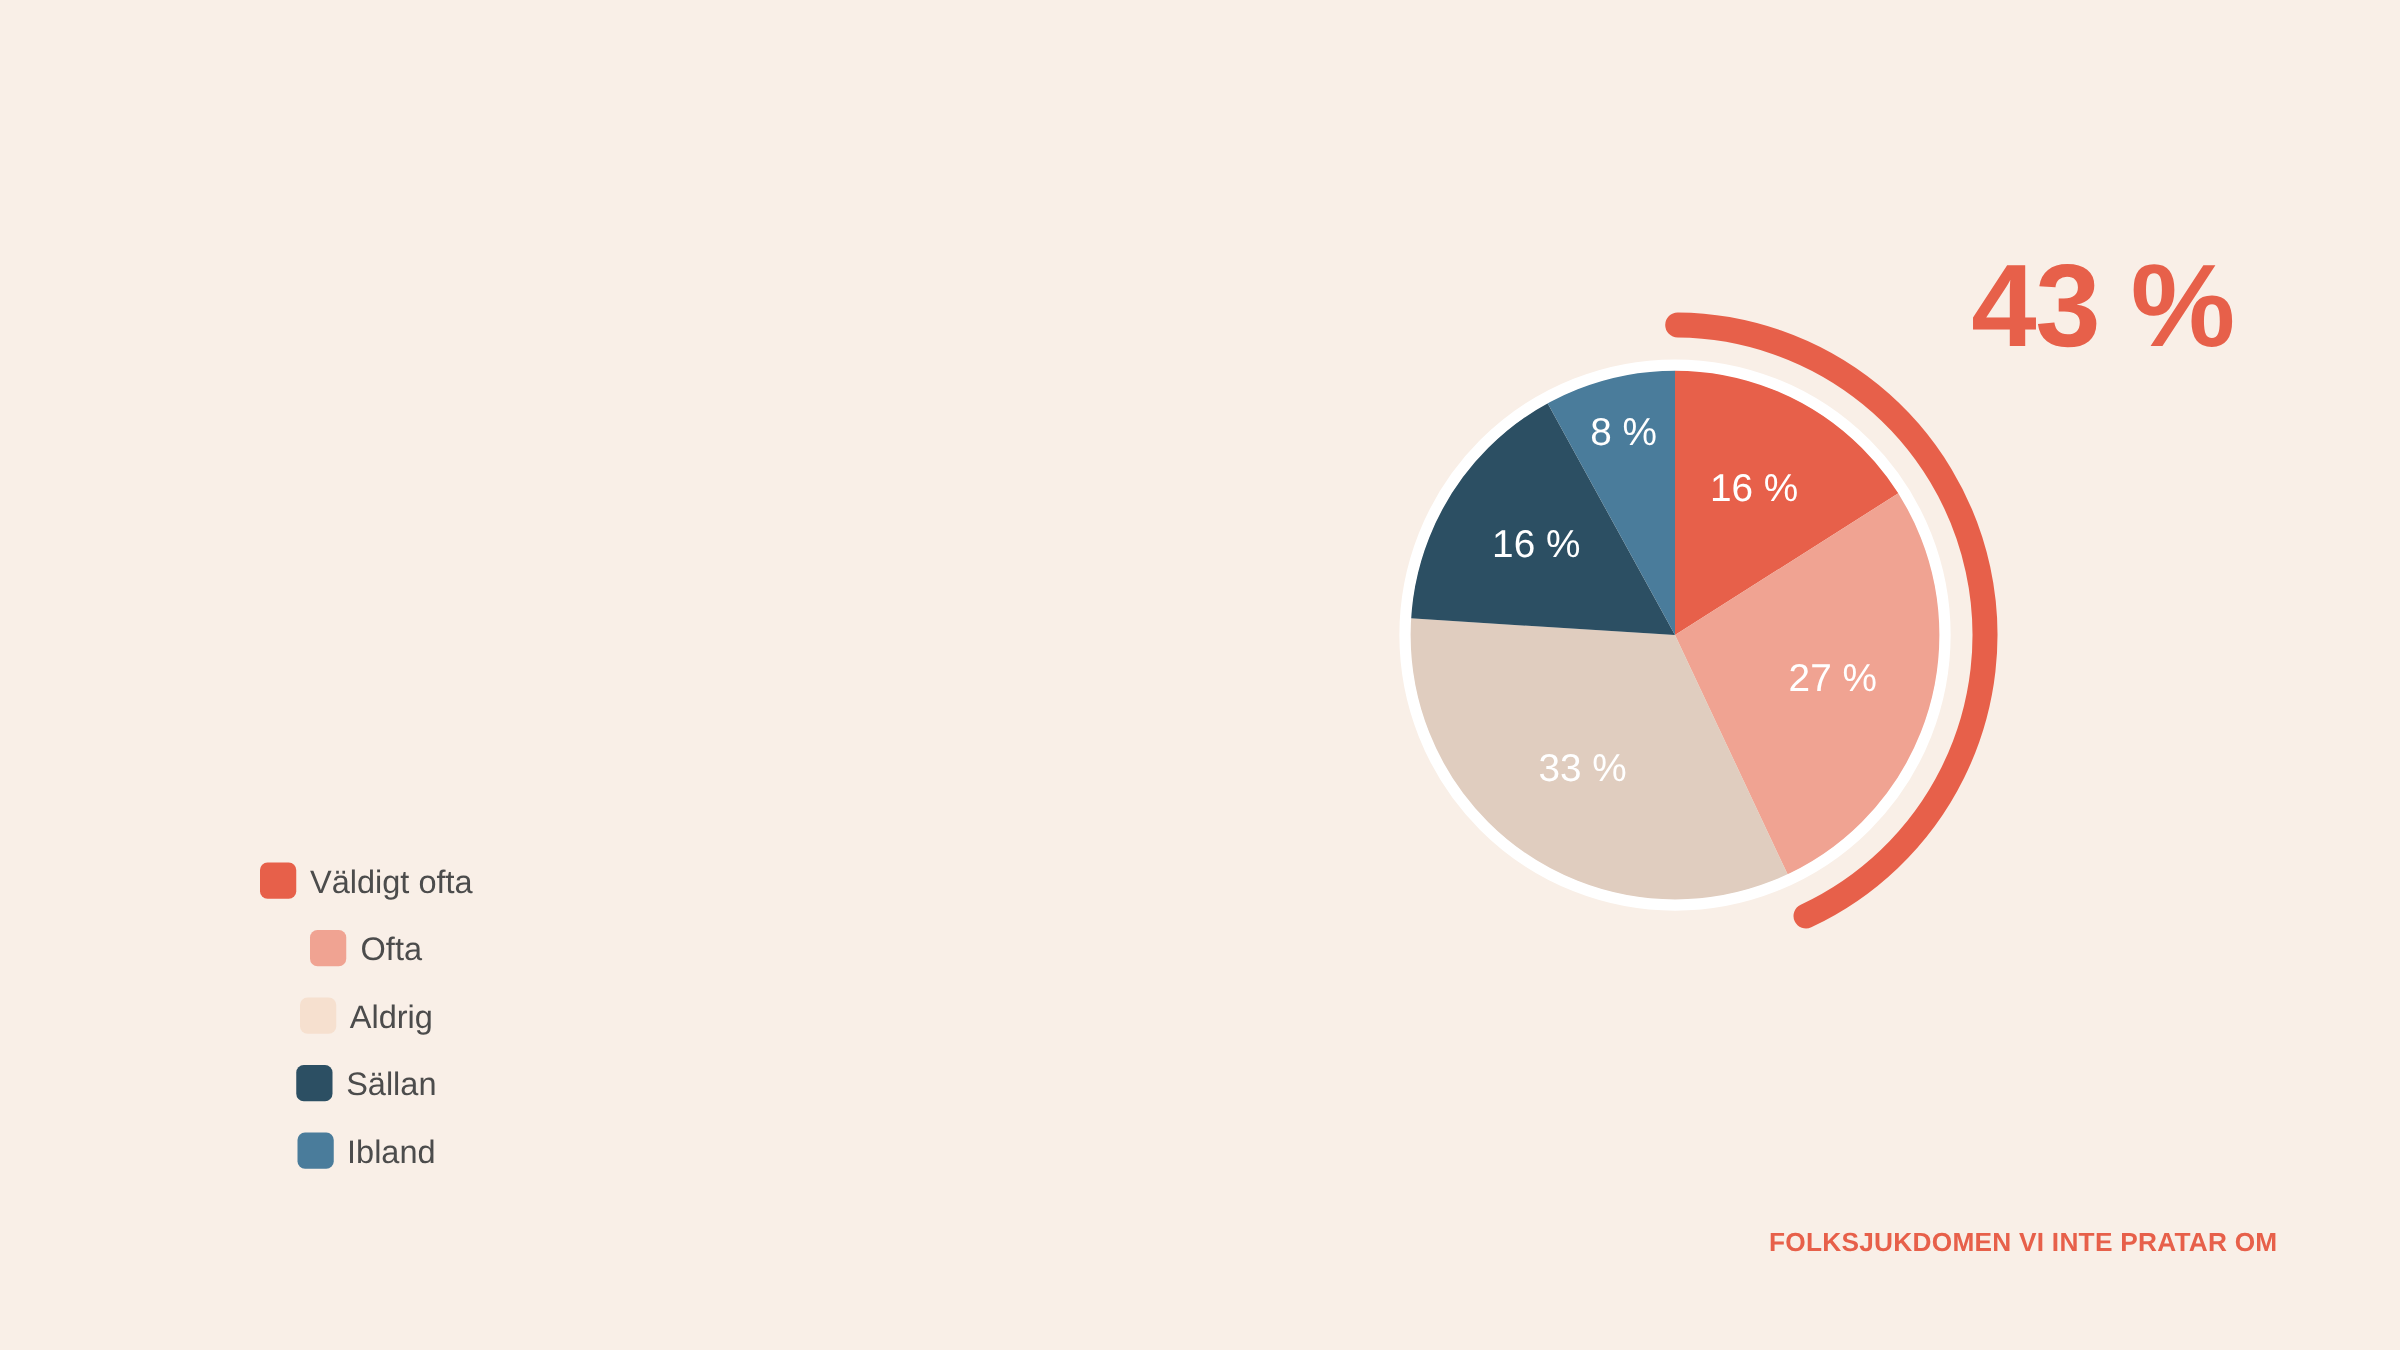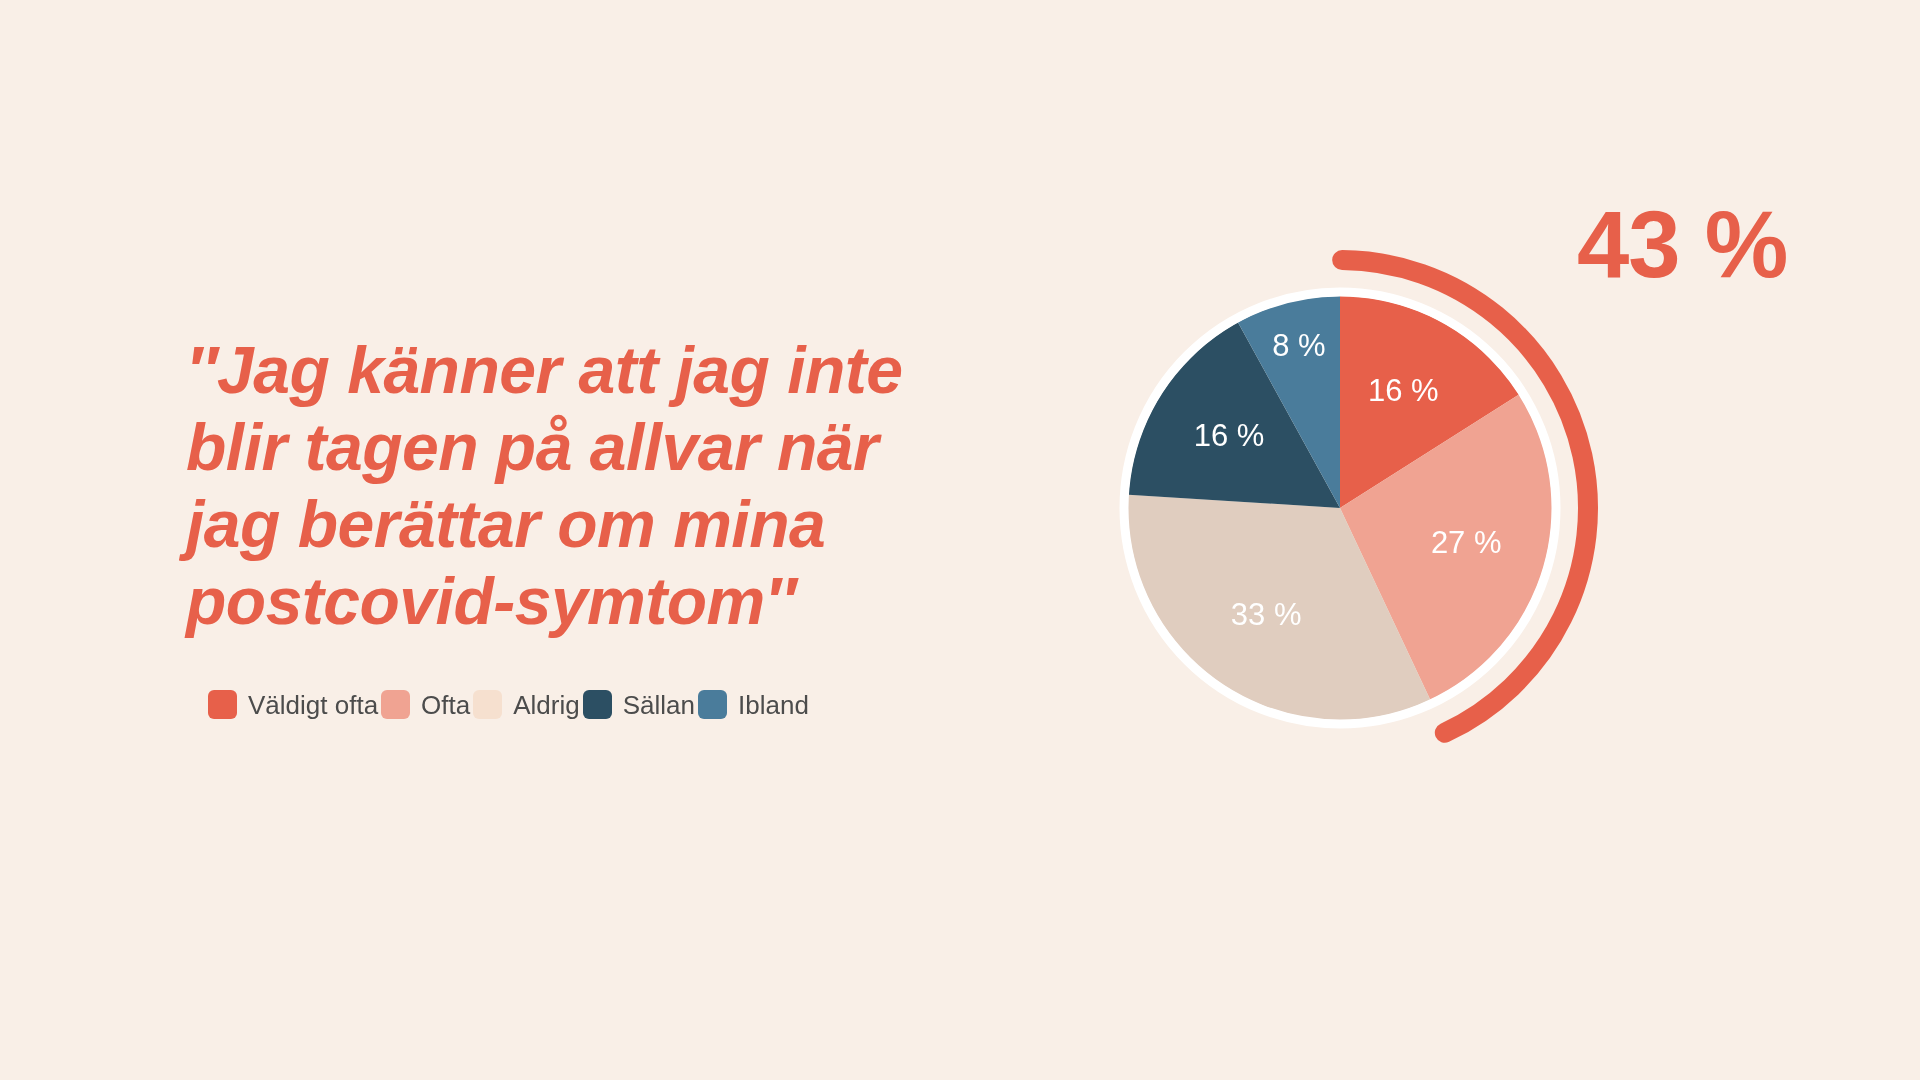--- a/index.html
+++ b/index.html
@@ -34,21 +34,22 @@
     white-space: pre-line;
   }
 
   
   .legend {
     position: absolute;
     left: 208px;
     top: 690px;
     display: flex;
     align-items: center;
-    gap: 3px;
+    gap: 25px;
+    flex-direction: column;
   }
   .legend-item {
     display: flex;
     align-items: center;
     gap: 11px;
   }
   .legend-swatch {
     width: 29px;
     height: 29px;
     border-radius: 6px;
@@ -120,24 +121,20 @@
     letter-spacing: 0.2px;
     line-height: 1;
     white-space: nowrap;
   }
 </style>
 </head>
 <body>
 
 <div id="canvas">
 
-  <div class="quote">″Jag känner att jag inte
-blir tagen på allvar när
-jag berättar om mina
-postcovid-symtom″</div>
 
   <div class="legend">
     <div class="legend-item">
       <span class="legend-swatch" style="background:#E7604A"></span>
       <span class="legend-label">Väldigt ofta</span>
     </div>
     <div class="legend-item">
       <span class="legend-swatch" style="background:#F0A392"></span>
       <span class="legend-label">Ofta</span>
     </div>
@@ -172,14 +169,15 @@
           <text x="178.1197608151159" y="386.7114706826484" class="slice-label" fill="#FFFFFF">33 %</text>
           <text x="141.02153747201515" y="207.57092606796067" class="slice-label" fill="#FFFFFF">16 %</text>
           <text x="210.87664025841968" y="117.83508847576954" class="slice-label" fill="#FFFFFF">8 %</text>
         </g>
     </svg>
   </div>
 
   <div class="highlight">43 %</div>
 
 
+  <div class="tagline">FOLKSJUKDOMEN VI INTE PRATAR OM</div>
 
 </div>
 
 </body></html>

